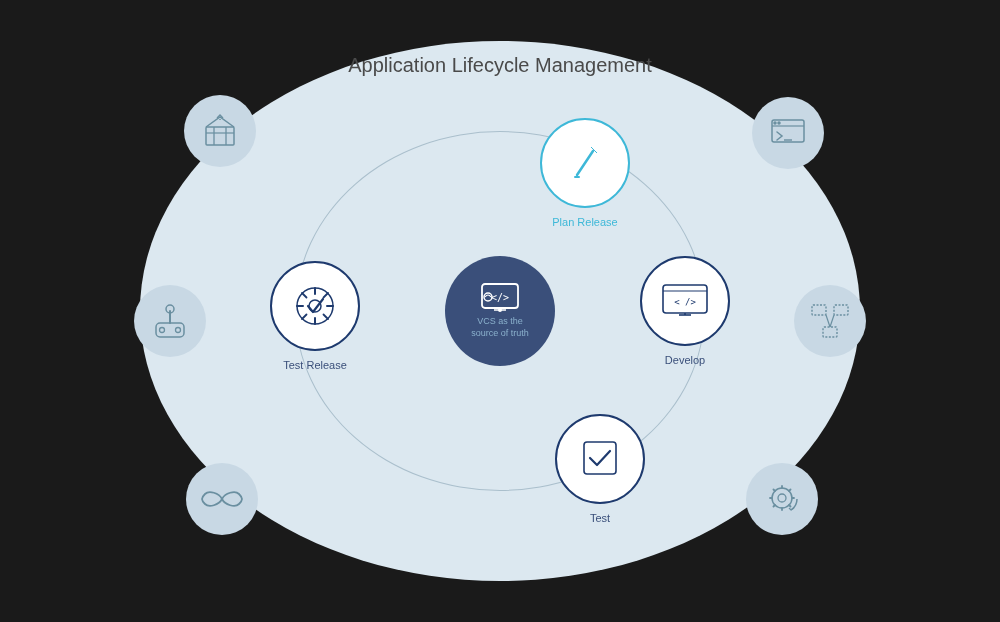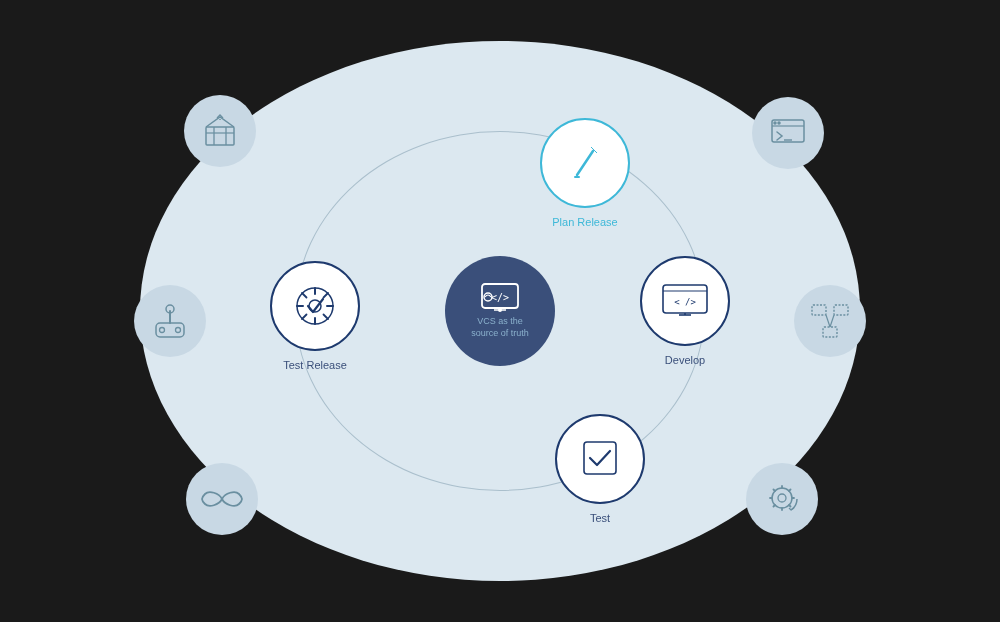--- a/index.html
+++ b/index.html
@@ -150,20 +150,23 @@
       stroke: currentColor;
       stroke-width: 1.5;
     }
   </style>
 </head>
 <body>
 
 <div class="main-container">
   <div class="outer-ellipse"></div>
 
+  <div class="title">
+    <span>Application Lifecycle Management</span>
+  </div>
 
   <div class="orbit-ring"></div>
 
   <div class="center-circle">
     <svg width="40" height="30" viewBox="0 0 40 30" class="icon-svg" style="color:white; stroke:white;">
       <rect x="2" y="2" width="36" height="24" rx="3" stroke="white" stroke-width="1.8" fill="none"></rect>
       <text x="20" y="19" text-anchor="middle" fill="white" font-size="10" stroke="none" font-family="monospace">&lt;/&gt;</text>
       <circle cx="20" cy="28" r="2" fill="white" stroke="none"></circle>
       <line x1="14" y1="28" x2="26" y2="28" stroke="white" stroke-width="1.5"></line>
       <circle cx="8" cy="15" r="4" stroke="white" stroke-width="1.5" fill="none"></circle>

